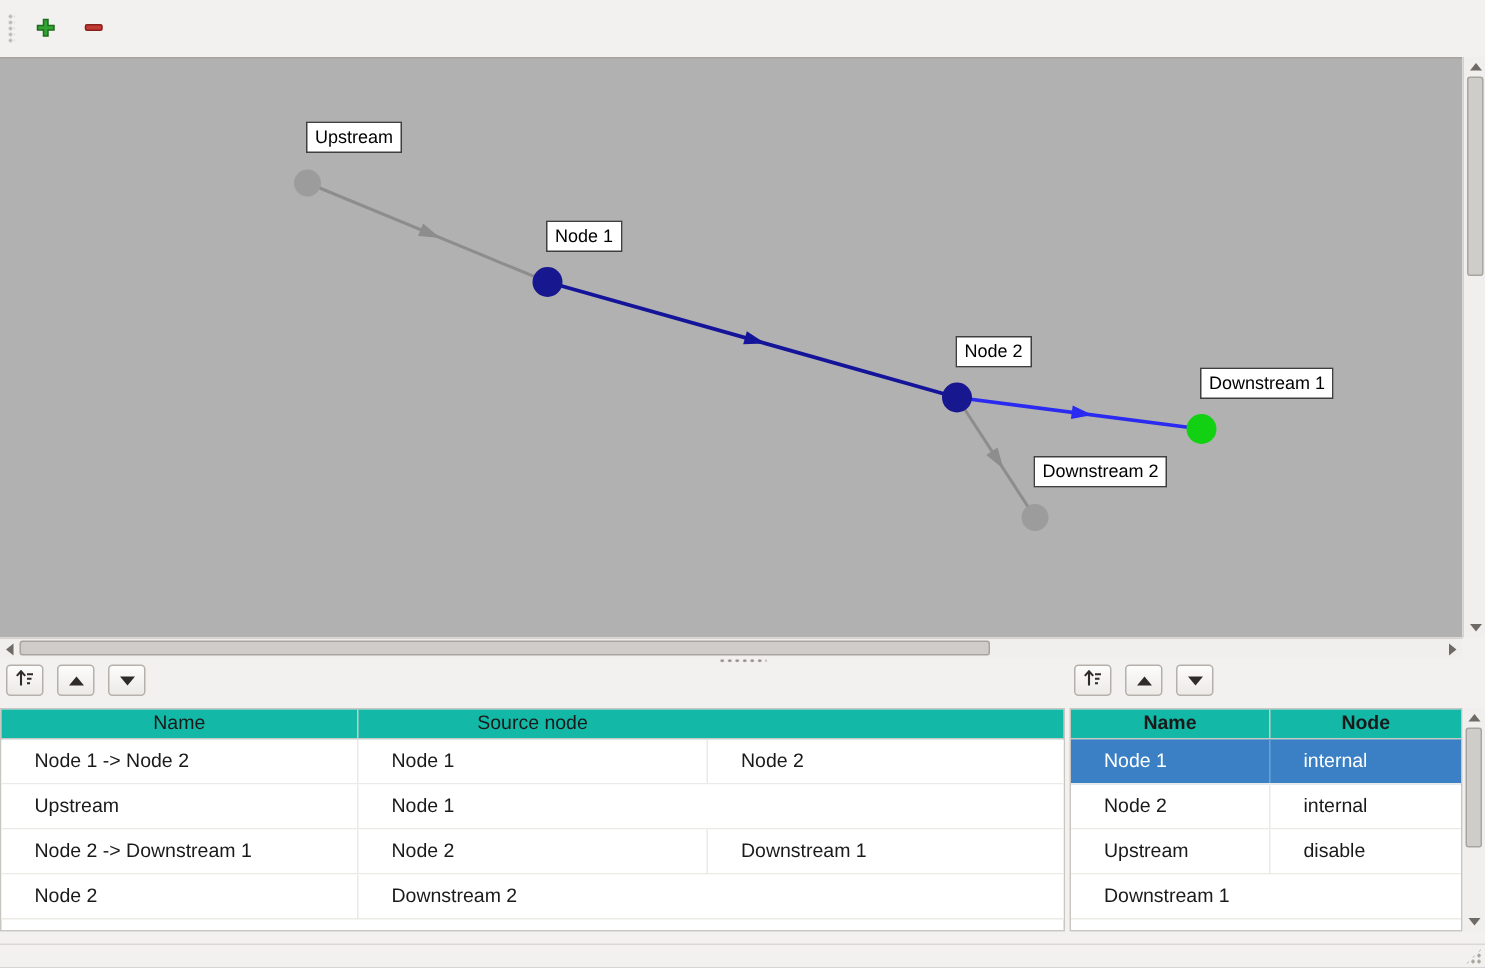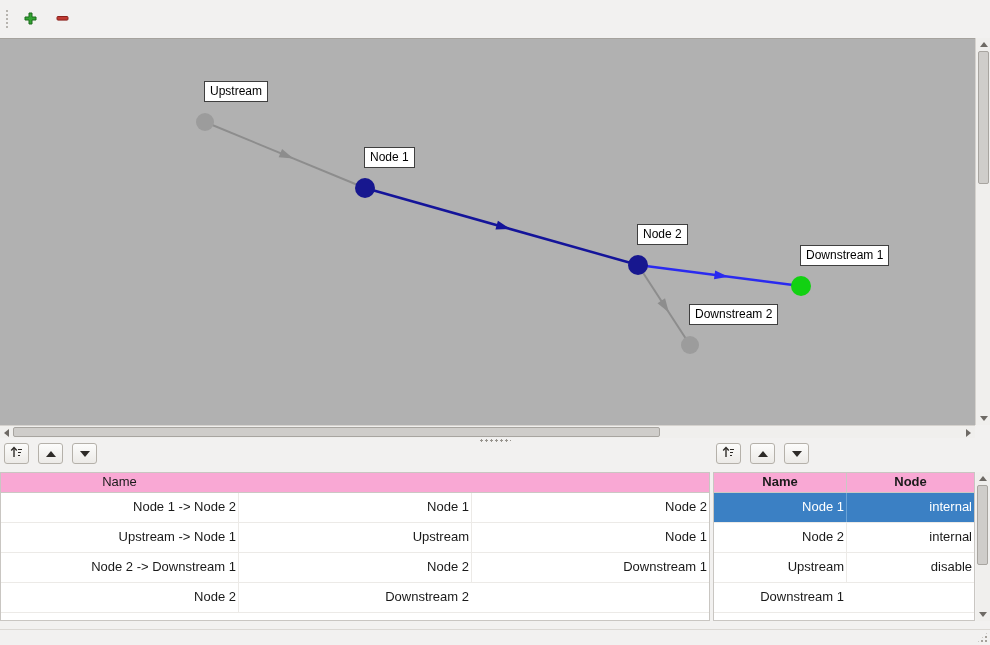--- a/index.html
+++ b/index.html
@@ -50,28 +50,28 @@
             border-radius:3px; background:linear-gradient(#fcfcfb,#eceae7);
             display:flex; align-items:center; justify-content:center; cursor:pointer; }
   .mt-btn.b1 { left:2px; } .mt-btn.b2 { left:36px; } .mt-btn.b3 { left:70px; }
   .tri-up-s   { width:0;height:0;border-left:5px solid transparent;border-right:5px solid transparent;border-bottom:6px solid #2e2b28; }
   .tri-down-s { width:0;height:0;border-left:5px solid transparent;border-right:5px solid transparent;border-top:6px solid #2e2b28; }
 
   
   .panel { position:absolute; top:472px; background:#ffffff; border:1px solid #c9c6c2; }
   .panel.links { left:0; width:710px; height:149px; }
   .panel.nodes { left:713px; width:262px; height:149px; }
-  .thead { display:grid; height:20px; background:#f9a8d4; border-bottom:1px solid #cbc8c4; }
+  .thead { display:grid; height:20px; background:#14b8a6; border-bottom:1px solid #cbc8c4; }
   .panel.links .thead, .panel.links .trow { grid-template-columns:237px 233px 1fr; }
   .panel.nodes .thead, .panel.nodes .trow { grid-template-columns:132px 1fr; }
   .th { text-align:center; line-height:18px; font-size:13px; overflow:hidden; white-space:nowrap; }
   .th + .th { border-left:1px solid #cbc8c4; }
   .panel.nodes .th { font-weight:bold; }
   .trow { display:grid; height:30px; border-bottom:1px solid #eceae7; background:#fff; }
-  .tcell { line-height:28px; padding:0 2px; white-space:nowrap; overflow:hidden; font-size:13px;text-align:right; }
+  .tcell { line-height:28px; padding:0 22px; white-space:nowrap; overflow:hidden; font-size:13px; }
   .tcell + .tcell { border-left:1px solid #eceae7; }
   .trow.selected { color:#ffffff; }
   .trow.selected .tcell + .tcell { border-left-color:#6ba3d6; }
 
   .sb-v2 { left:976px; top:472px; width:14px; height:149px; background:#f0efed; position:absolute; }
 
   
   .statusbar { position:absolute; left:0; top:629px; width:990px; height:16px;
                background:#f2f1f0; border-top:1px solid #dbd8d4; }
   .grip { position:absolute; right:2px; bottom:2px; width:11px; height:11px;
@@ -185,29 +185,29 @@
         <span class="tri-up-s"></span>
       </button>
     <button class="mt-btn b3">
         <span class="tri-down-s"></span>
       </button>
   </div>
 
   <div class="panel links">
     <div class="thead">
       <div class="th">Name</div>
+      <div class="th">Source node</div>
     </div>
     <div>
         <div class="trow">
           <div class="tcell">Node 1 -&gt; Node 2</div>
           <div class="tcell">Node 1</div>
           <div class="tcell">Node 2</div>
         </div>
         <div class="trow">
-          <div class="tcell">Upstream -&gt; Node 1</div>
           <div class="tcell">Upstream</div>
           <div class="tcell">Node 1</div>
         </div>
         <div class="trow">
           <div class="tcell">Node 2 -&gt; Downstream 1</div>
           <div class="tcell">Node 2</div>
           <div class="tcell">Downstream 1</div>
         </div>
         <div class="trow">
           <div class="tcell">Node 2</div>

